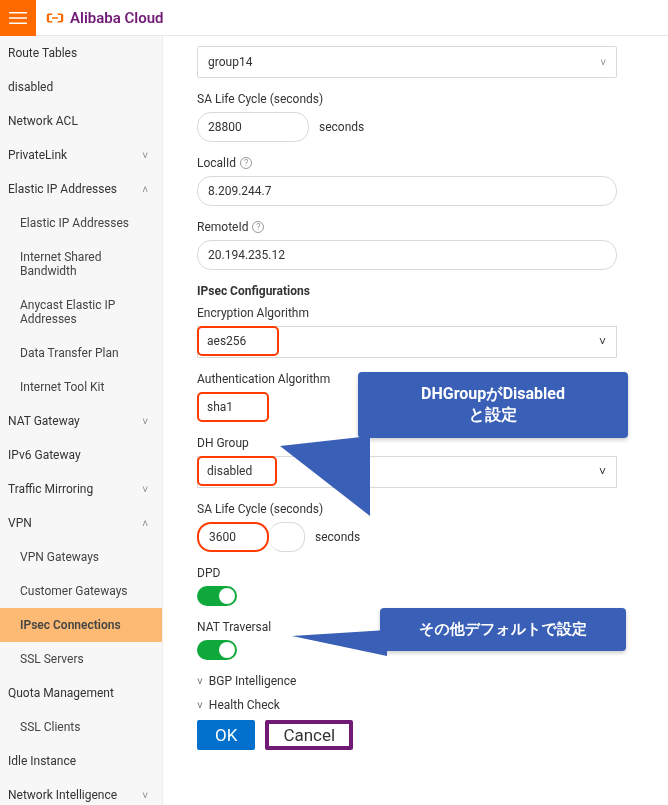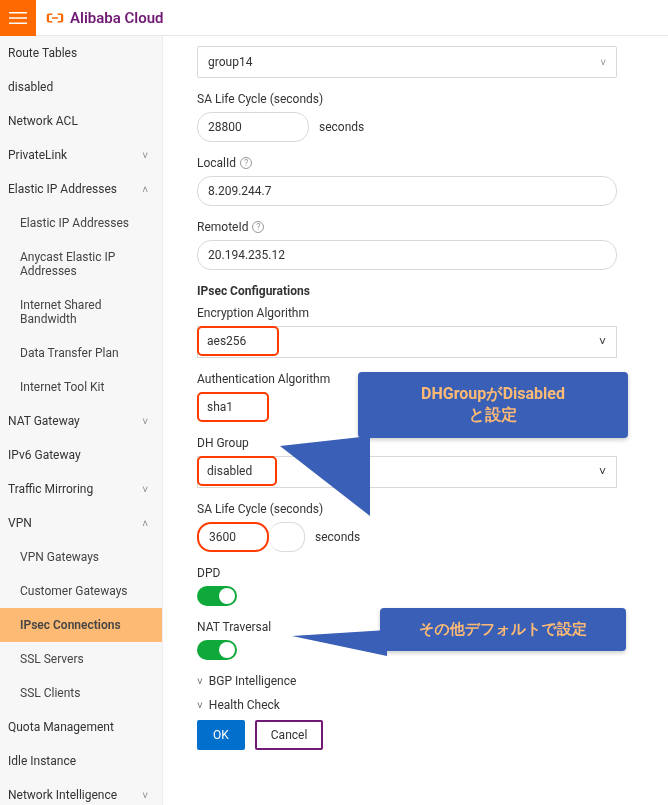--- a/index.html
+++ b/index.html
@@ -32,23 +32,23 @@
   .section-title { font-size: 12px; font-weight: 700; margin: 10px 0 8px 0; }
   .hl { border: 2px solid #ff3b00; border-radius: 14px; }
   .select.hl { width: 72px; padding: 0 8px; height: 30px; border-radius:5px; }
   .select.hl-wide { width: 82px; }
   .hl-wrap { display:flex; align-items:center; }
   .toggle { width: 40px; height: 20px; background: #0fa83b; border-radius: 20px; position: relative; cursor: pointer; }
   .toggle .knob { position: absolute; left: 22px; top: 2px; width: 16px; height: 16px; background: #fff; border-radius: 50%; }
   .collapsible { display: flex; align-items: center; gap: 6px; font-size: 12px; color: #333; margin: 10px 0 6px 0; cursor: pointer; }
   .collapsible .arr { font-size: 10px; color: #666; transform: rotate(0deg); }
   .btn-row { display: flex; gap: 10px; margin-top: 8px; }
-  .btn { height: 30px; padding: 0 14px; border: 2px solid #701a75; border-radius: 2px; background: #fff; font-size: 12px; display: flex; align-items: center; cursor: pointer; }
+  .btn { height: 30px; padding: 0 14px; border: 4px solid #701a75; border-radius: 2px; background: #fff; font-size: 17px; display: flex; align-items: center; cursor: pointer; }
   .btn.primary { background: #0070cc; color: #fff; border-color: #0070cc; }
-  .callout { position: absolute; background: #3a5fb7; border: 2px solid #3a5fb7; color: #fdba74; font-weight: 700; border-radius: 4px; padding: 10px 16px; text-align: center; box-shadow: 0 2px 4px rgba(0,0,0,0.2); }
+  .callout { position: absolute; background: #3a5fb7; border: 2px solid #3a5fb7; color: #ffffff; font-weight: 700; border-radius: 4px; padding: 10px 16px; text-align: center; box-shadow: 0 2px 4px rgba(0,0,0,0.2); }
   .callout1 { left: 358px; top: 372px; width: 270px; font-size:16px; }
   .callout2 { left: 380px; top: 608px; width: 246px; font-size:15px; }
   .callout .tail { position: absolute; width: 0; height: 0; }
   .callout1 .tail { left: -80px; top: 62px; border-top: 10px solid transparent; border-bottom: 70px solid transparent; border-right: 90px solid #3a5fb7; }
   .callout2 .tail { left: -90px; top: 20px; border-top: 6px solid transparent; border-bottom: 20px solid transparent; border-right: 95px solid #3a5fb7; }
   .select-full-outer { position: relative; width:420px; height:32px; border:1px solid #d9d9d9; display:flex; align-items:center; }
   .select-full-outer .inner-hl { position:absolute; left:-1px; top:-1px; }
 </style>
 </head>
 <body>
@@ -85,24 +85,24 @@
         <span class="chev">˅</span>
       </div>
       <div class="nav-item">
         <span>Elastic IP Addresses</span>
         <span class="chev">˄</span>
       </div>
       <div class="nav-item sub">
         <span>Elastic IP Addresses</span>
       </div>
       <div class="nav-item sub">
+        <span>Internet Shared Bandwidth</span>
+      </div>
+      <div class="nav-item sub">
         <span>Anycast Elastic IP Addresses</span>
-      </div>
-      <div class="nav-item sub">
-        <span>Internet Shared Bandwidth</span>
       </div>
       <div class="nav-item sub">
         <span>Data Transfer Plan</span>
       </div>
       <div class="nav-item sub">
         <span>Internet Tool Kit</span>
       </div>
       <div class="nav-item">
         <span>NAT Gateway</span>
         <span class="chev">˅</span>
@@ -123,25 +123,25 @@
       </div>
       <div class="nav-item sub">
         <span>Customer Gateways</span>
       </div>
       <div class="nav-item sub active">
         <span>IPsec Connections</span>
       </div>
       <div class="nav-item sub">
         <span>SSL Servers</span>
       </div>
+      <div class="nav-item">
+        <span>Quota Management</span>
+      </div>
       <div class="nav-item sub">
         <span>SSL Clients</span>
-      </div>
-      <div class="nav-item">
-        <span>Quota Management</span>
       </div>
       <div class="nav-item">
         <span>Idle Instance</span>
       </div>
       <div class="nav-item">
         <span>Network Intelligence</span>
         <span class="chev">˅</span>
       </div>
     </div>
 

